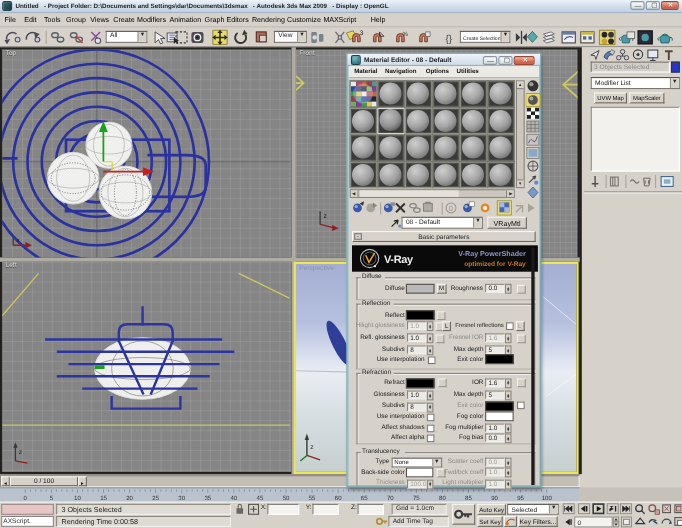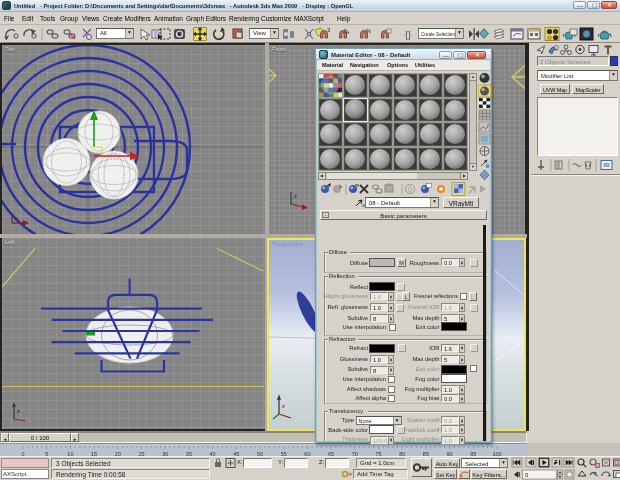--- a/index.html
+++ b/index.html
@@ -827,20 +827,31 @@
         </g>
       </svg>
  <svg width="12" height="11" style="position:absolute;left:38px;top:148px;">
         <path d="M2,9 L8,3 M8,3 l-1,4 m1,-4 l-4,1" stroke="#222" stroke-width="1"></path>
         <circle cx="9.5" cy="8.5" r="1.5" fill="#6a8ac8"></circle>
       </svg>
  <div class="dd" style="left:49px;top:148px;width:74px;height:11px;padding:2px 0 0 3px;font-size:6px;">08 - Default<span class="arr">▼</span></div>
  <div class="raised" style="position:absolute;left:127px;top:148px;width:36px;height:11px;padding-top:2px;font-size:6.5px;">VRayMtl</div>
  <div class="raised" style="position:absolute;left:4px;top:161px;width:167px;height:10px;padding-top:2px;font-size:6px;color:#222;">Basic parameters</div>
  <div style="position:absolute;left:6px;top:163px;width:7px;height:6px;border:1px solid #7a766e;background:#d6d2ca;font-size:5px;line-height:5px;text-align:center;color:#222;">-</div>
+ <div style="position:absolute;left:4px;top:174px;width:169px;height:24px;background:#0a0a0a;">
+  <svg width="169" height="24">
+   <circle cx="16" cy="12" r="8.3" fill="none" stroke="#b8b8b8" stroke-width="1"></circle>
+   <circle cx="16" cy="12" r="5.8" fill="none" stroke="#777" stroke-width="0.7"></circle>
+   <path d="M12.5,9 L15.5,15.5 L20.5,7" fill="none" stroke="#e8a020" stroke-width="1.4"></path>
+          <circle cx="21" cy="19" r="0.9" fill="#fff"></circle>
+   <text x="29" y="16.5" font-size="10" font-weight="bold" fill="#ededed" font-family="Liberation Sans" letter-spacing="-0.3">V-Ray</text>
+   <text x="158" y="10" font-size="6.5" font-weight="bold" fill="#8f97c4" font-family="Liberation Sans" text-anchor="end">V-Ray PowerShader</text>
+   <text x="158" y="19" font-size="6" font-weight="bold" fill="#c87a20" font-family="Liberation Sans" text-anchor="end">optimized for V-Ray</text>
+  </svg>
+ </div>
  <div id="medparams">
  <div class="groupbox" style="left:8px;top:203px;width:163px;height:21px;"></div>
         <div class="rlab" style="left:12px;top:200px;width:22px;text-align:left;background:#d6d2ca;padding:0 1px;">Diffuse</div>
  <div class="rlab" style="left:20px;top:210.5px;width:32px;">Diffuse</div>
  <div class="swatch" style="left:53px;top:209px;width:26px;height:9px;background:#b9b9b9;"></div>
  <div class="raised" style="position:absolute;left:81px;top:209px;width:9px;height:9px;font-size:5.5px;padding-top:1px;color:#222;">M</div>
  <div class="rlab" style="left:88px;top:210.5px;width:35px;">Roughness</div>
  <div class="spin" style="left:125px;top:209px;width:17.5px;">0.0</div>
         <div class="spinbtn" style="left:142.5px;top:209px;"></div>
  <div class="mapbtn" style="left:154px;top:209.5px;width:8px;"></div>

